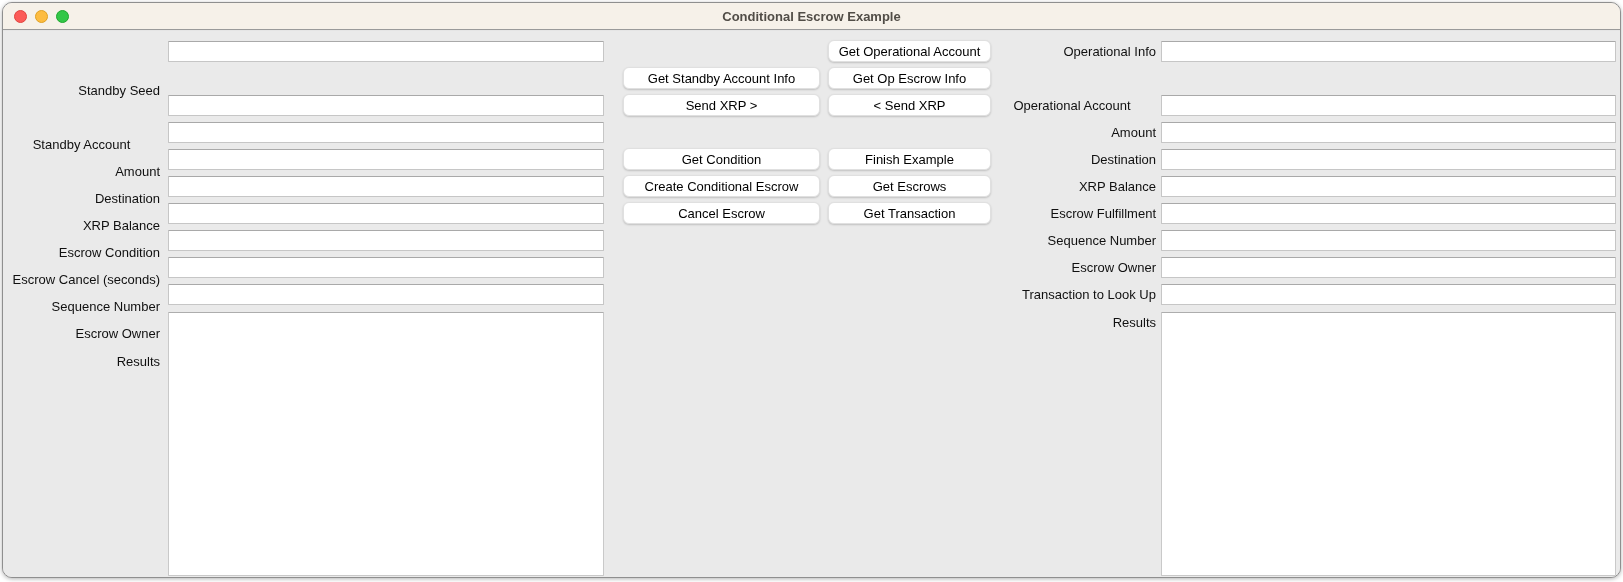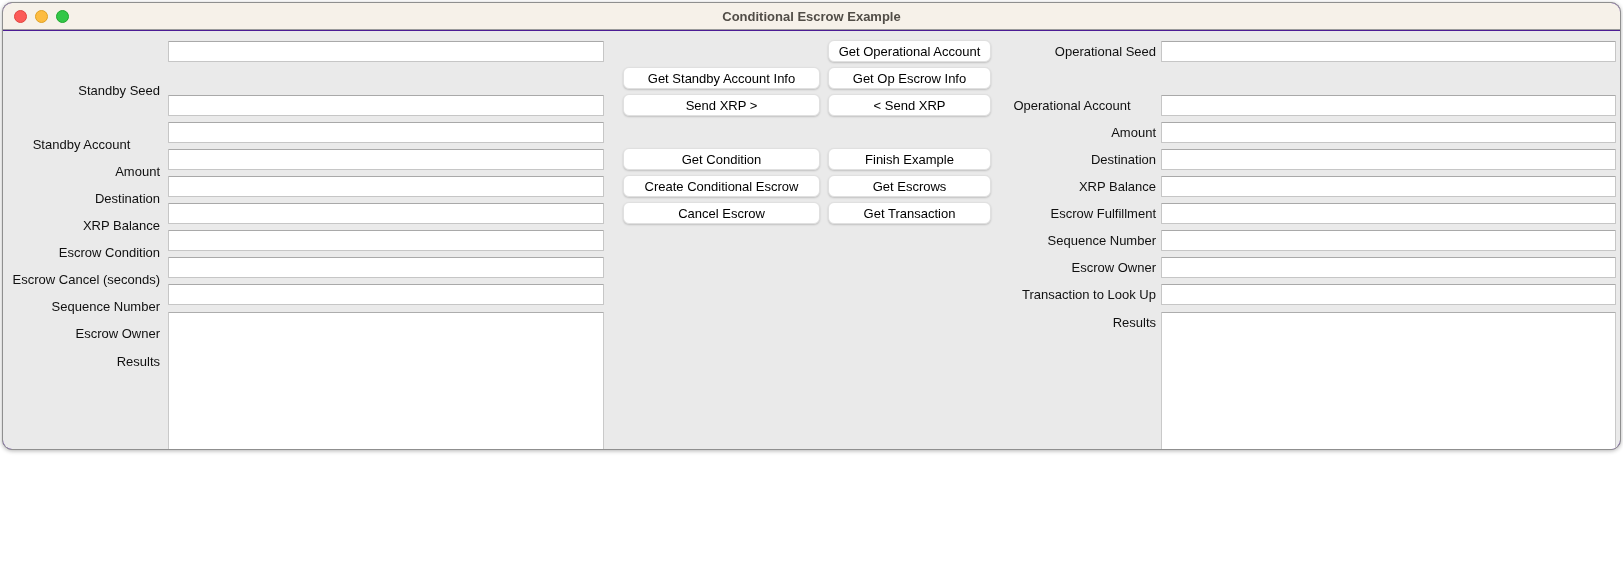--- a/index.html
+++ b/index.html
@@ -4,26 +4,26 @@
 <style>
   * { margin: 0; padding: 0; box-sizing: border-box; }
   html, body {
     width: 1623px; height: 582px;
     background: #ffffff;
     font-family: "Liberation Sans", sans-serif;
     overflow: hidden;
   }
   .window {
     position: absolute; left: 2px; top: 2px;
-    width: 1619px; height: 448px;
+    width: 1619px; height: 576px;
     border: 1px solid #8f8f8f;
     border-radius: 10px;
     overflow: hidden;
     box-shadow: 0 1px 4px rgba(0,0,0,.3);
-    background: #4c1d95;
+    background: #e5e5e5;
   }
   .titlebar {
     position: absolute; left: 0; top: 0; right: 0;
     height: 27px;
     background: #f6f1e9;
     border-bottom: 1px solid #9a9a9a;
     display: flex; align-items: center; justify-content: center;
   }
   .title {
     font-size: 13px; font-weight: bold; color: #514d47;
@@ -146,21 +146,21 @@
     <button class="btn btn-l by5">Get Condition</button>
     <button class="btn btn-l by7">Cancel Escrow</button>
 
     <button class="btn btn-r by1">Get Operational Account</button>
     <button class="btn btn-r by2">Get Op Escrow Info</button>
     <button class="btn btn-r by3">&lt; Send XRP</button>
     <button class="btn btn-r by5">Finish Example</button>
     <button class="btn btn-r by6">Get Escrows</button>
     <button class="btn btn-r by7">Get Transaction</button>
 
-    <div class="r-label y1">Operational Seed</div>
+    <div class="r-label y1">Operational Info</div>
     <input class="t-input rr-input y1" value="" style="">
 
     <div class="r-label y3">Operational Account</div>
     <input class="t-input rr-input y3" value="" style="">
 
     <div class="r-label y4">Amount</div>
     <input class="t-input rr-input y4" value="" style="">
 
     <div class="r-label y5">Destination</div>
     <input class="t-input rr-input y5" value="" style="">

